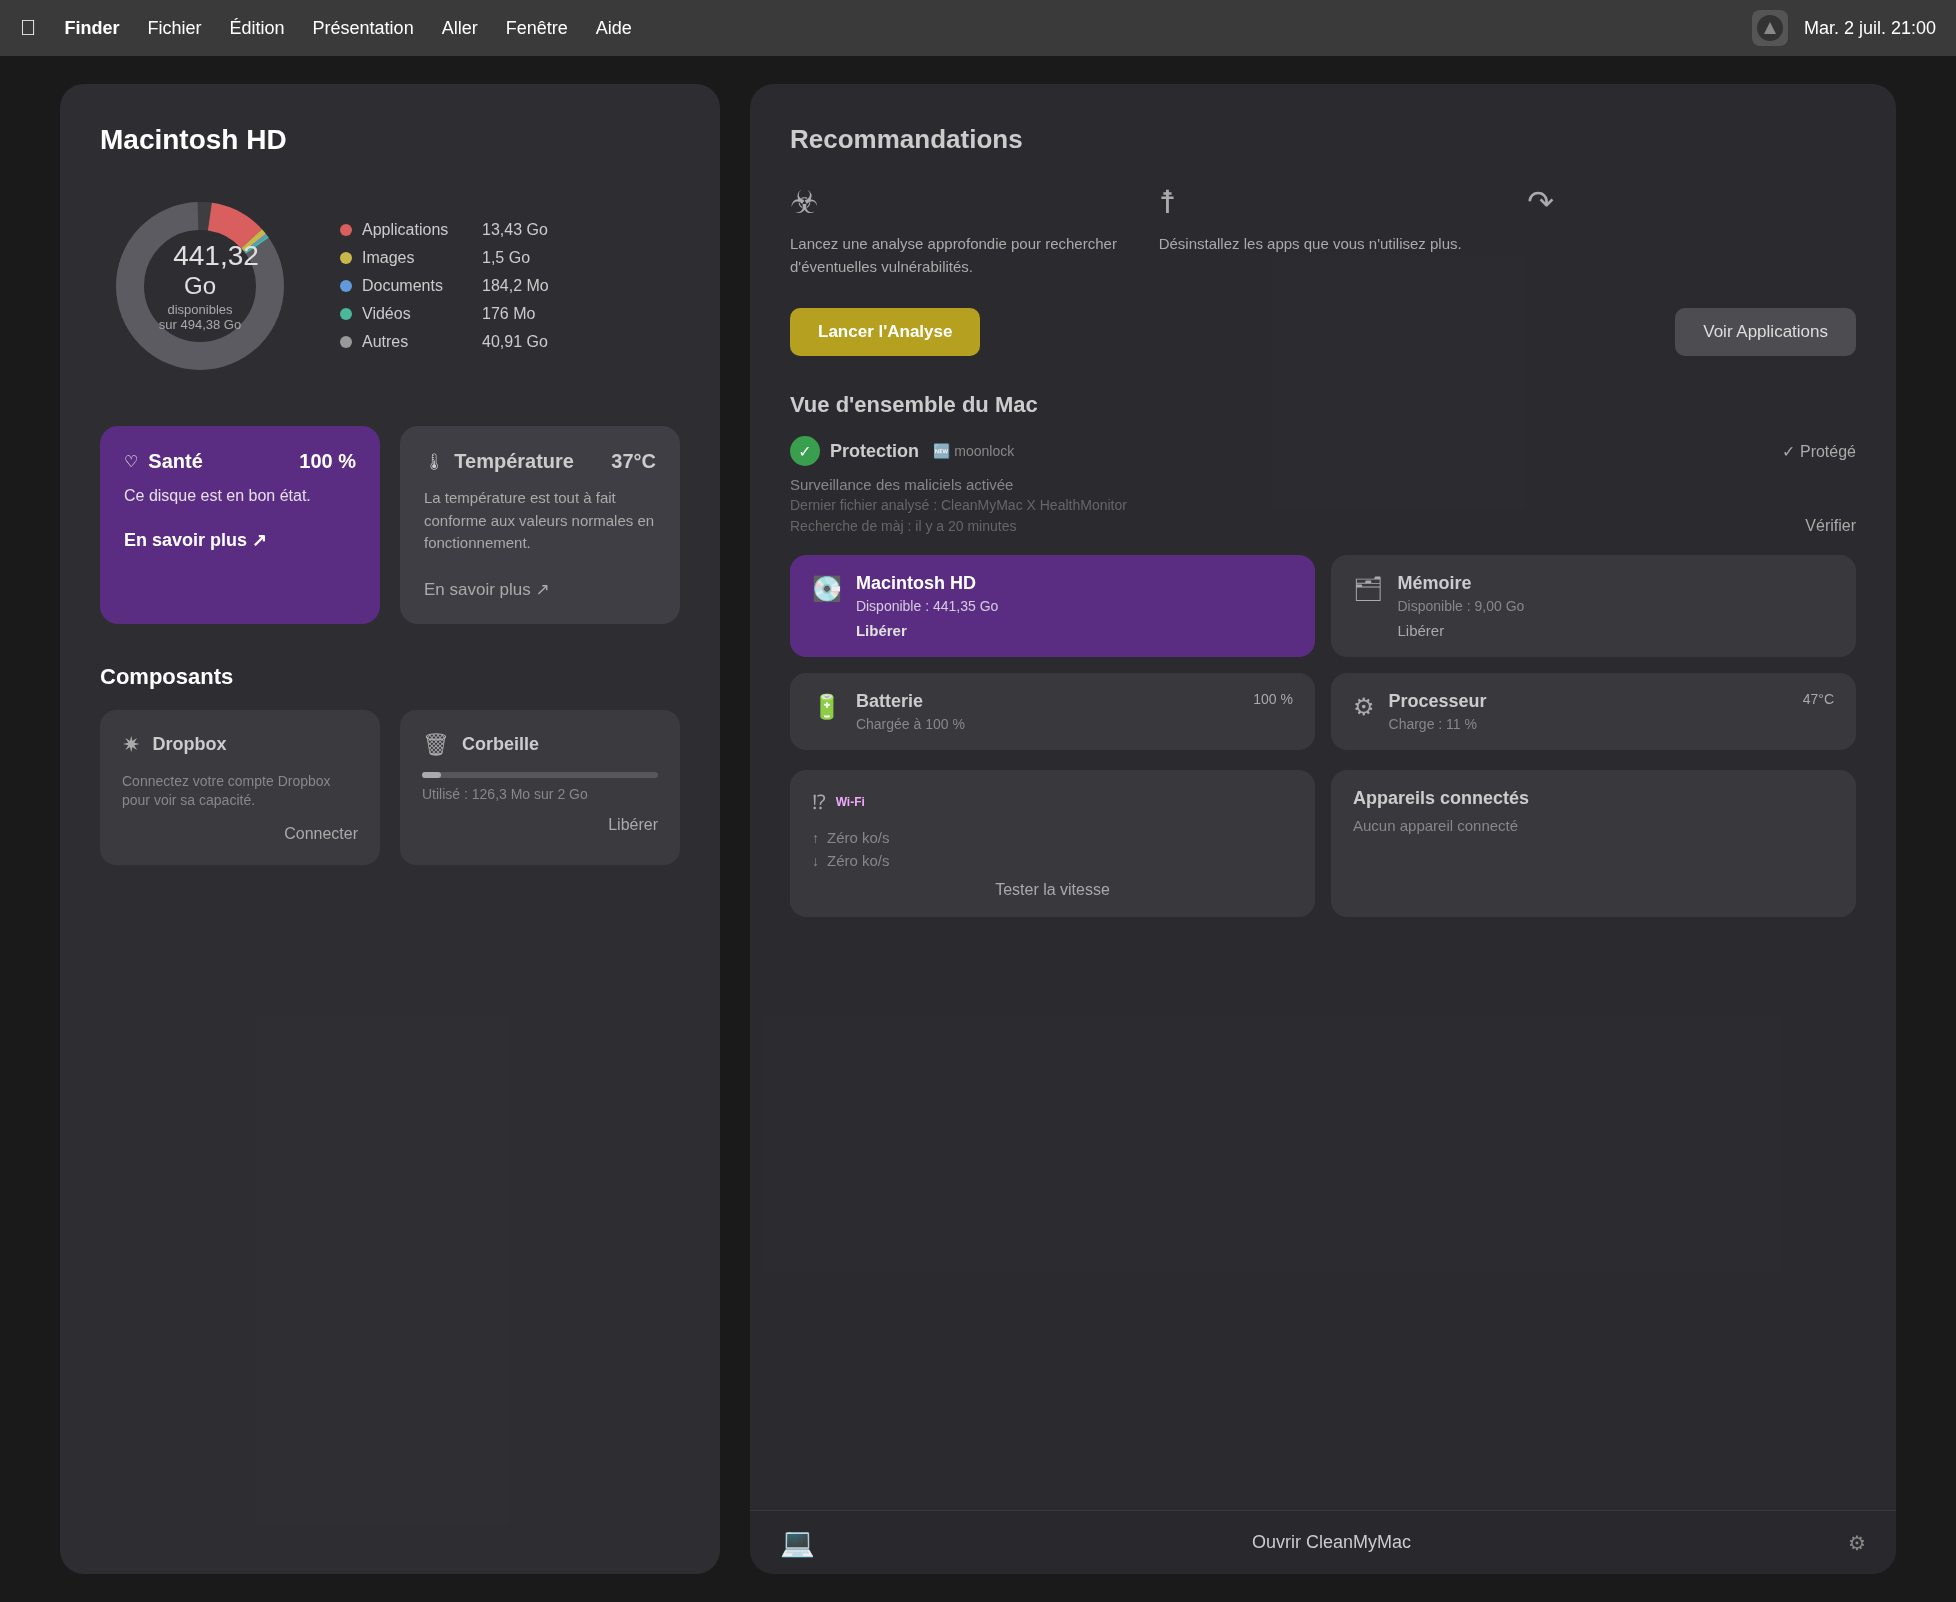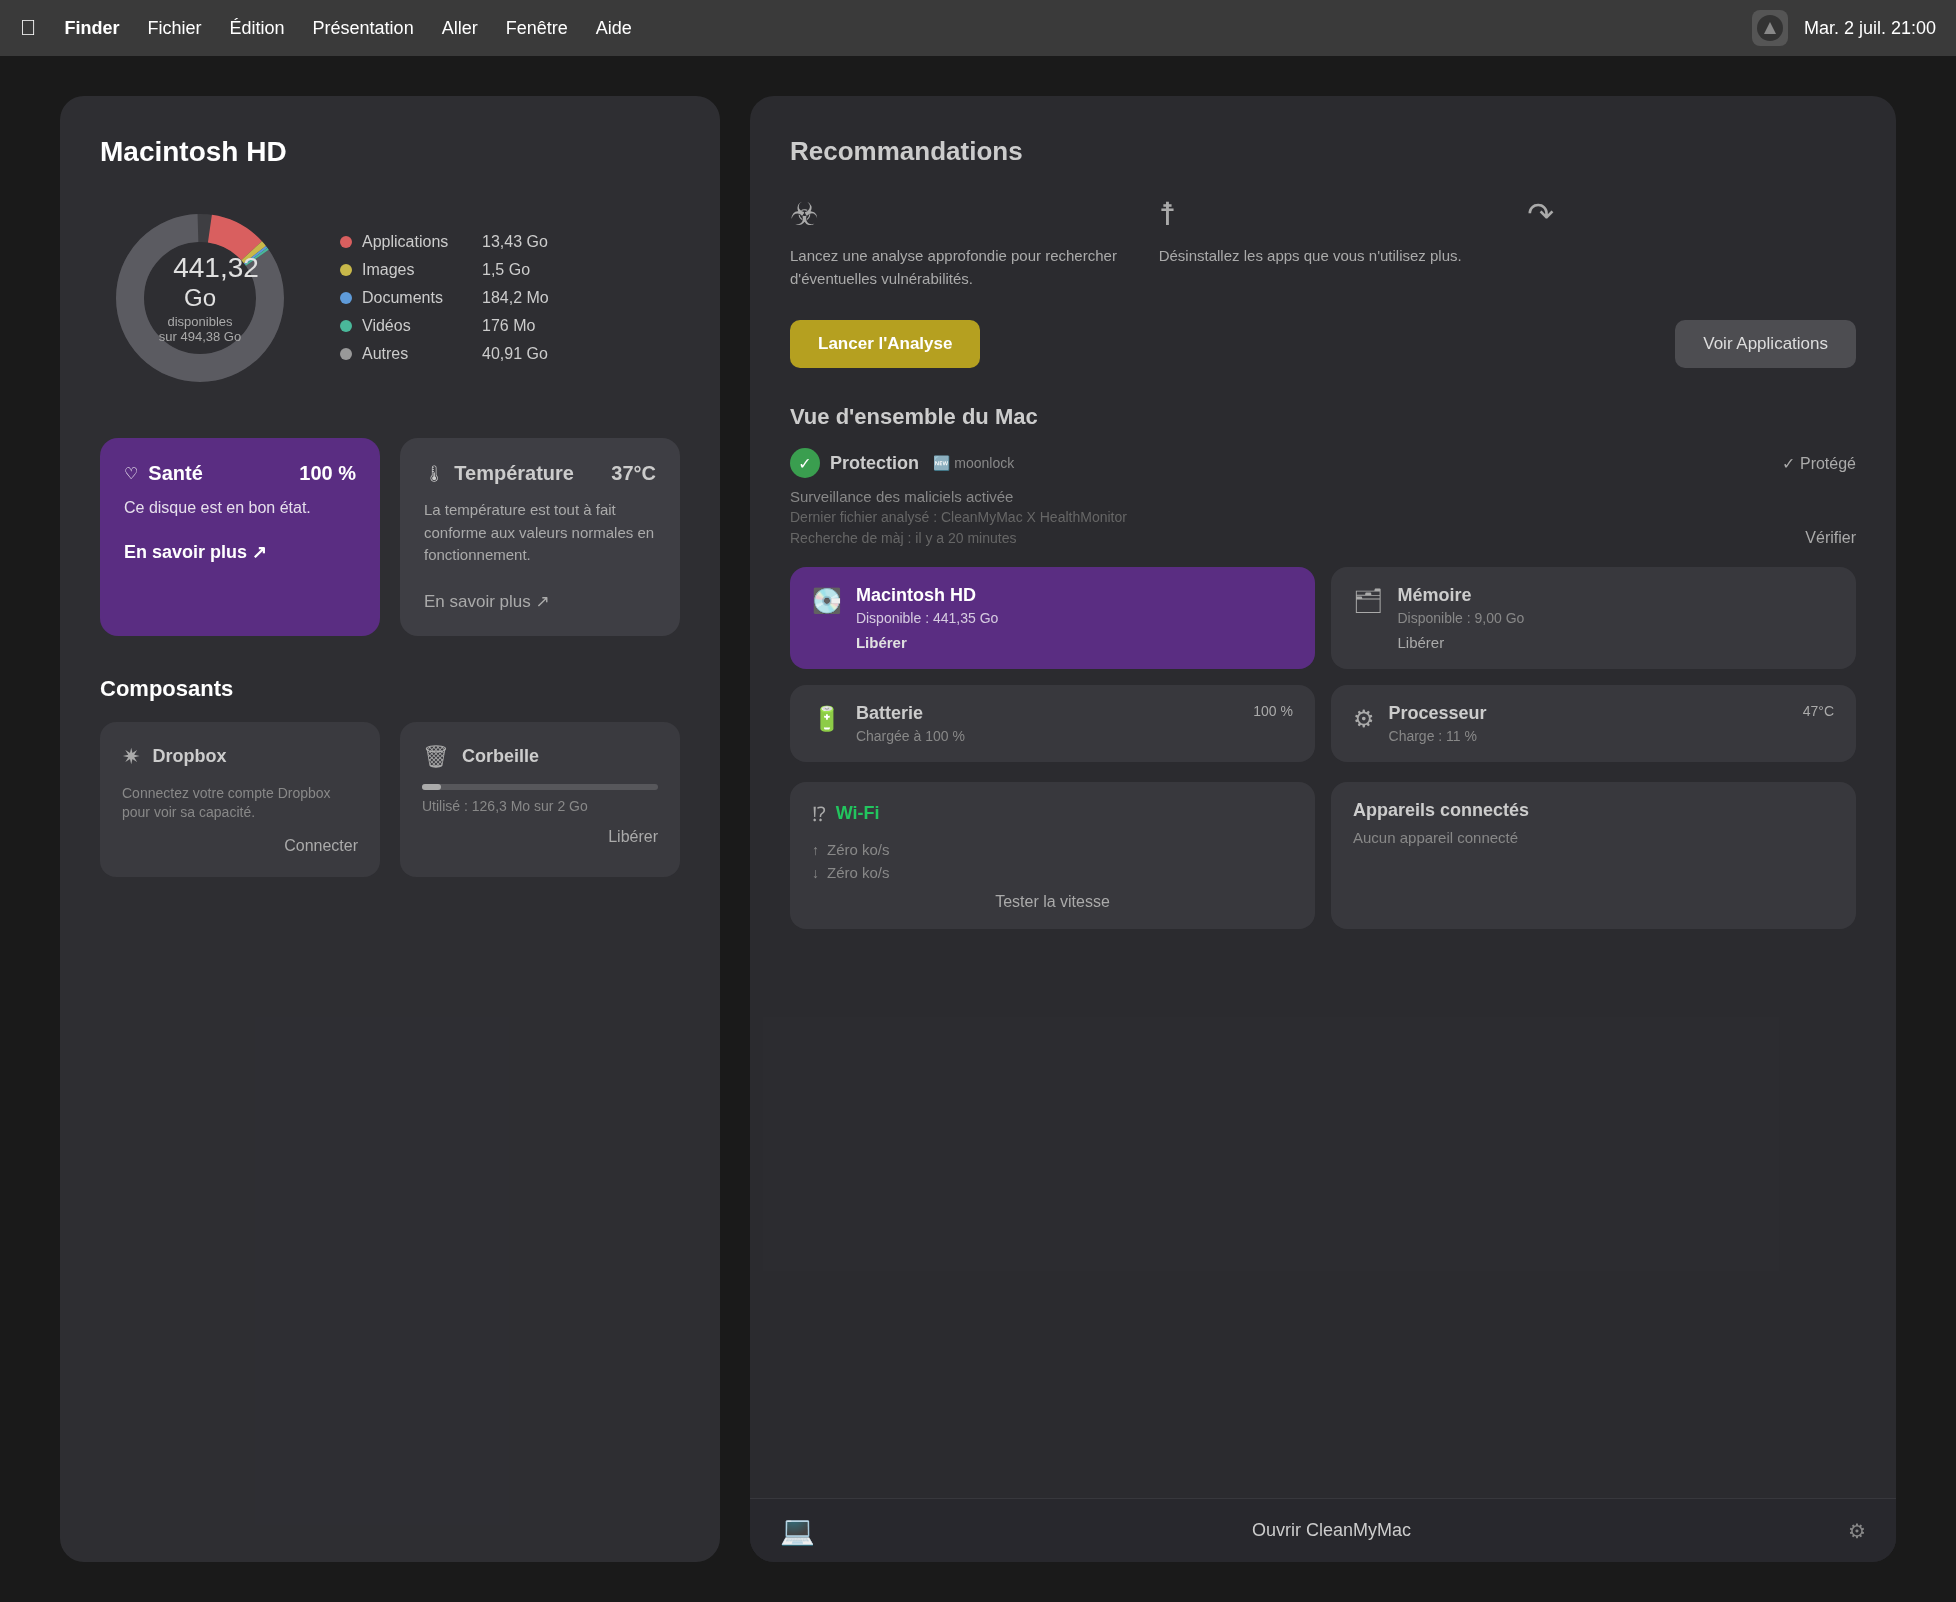--- a/index.html
+++ b/index.html
@@ -58,21 +58,21 @@
     }
     .menubar-time {
       font-size: 18px;
       color: #fff;
     }
 
     
     .main-content {
       display: flex;
       gap: 0;
-      padding: 40px 60px;
+      padding: 28px 60px;
       height: calc(100% - 56px);
     }
 
     
     .left-panel {
       width: 660px;
       background: rgba(50,50,55,0.85);
       border-radius: 24px;
       padding: 40px;
       position: relative;
@@ -526,23 +526,23 @@
       border-radius: 16px;
       padding: 18px 22px;
     }
     .wifi-header {
       display: flex;
       align-items: center;
       gap: 10px;
       margin-bottom: 14px;
     }
     .wifi-label {
-      font-size: 18px;
-      font-weight: 600;
-      color: #22c55e;
+      font-size: 12px;
+      font-weight: 600;
+      color: #f0abfc;
     }
     .wifi-speed-row {
       display: flex;
       align-items: center;
       gap: 8px;
       margin-bottom: 6px;
     }
     .wifi-arrow {
       font-size: 14px;
       color: #888;

